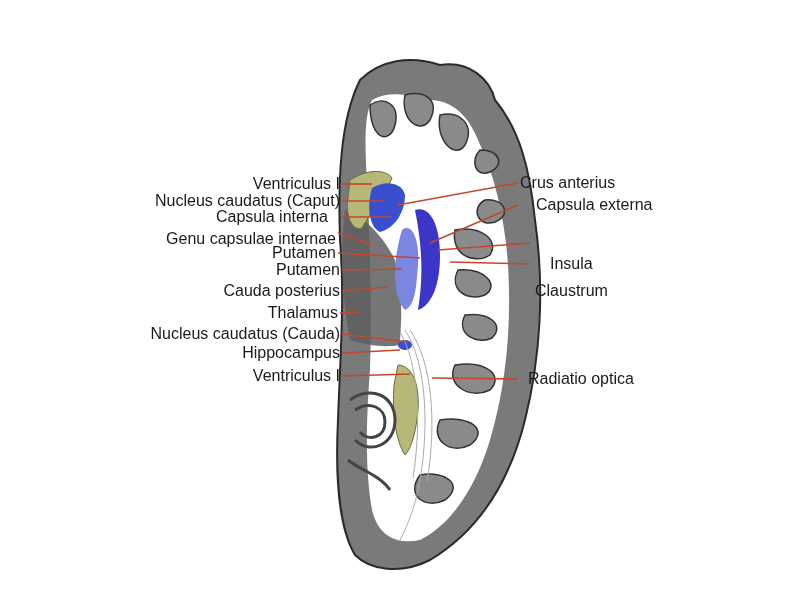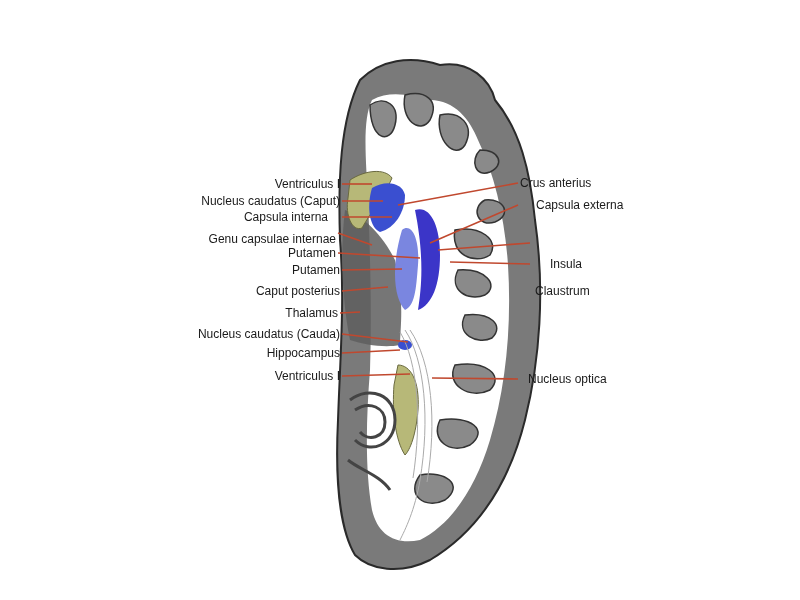--- a/index.html
+++ b/index.html
@@ -1,19 +1,19 @@
 <!DOCTYPE html>
 <html><head>
   <meta charset="utf-8">
   <style>
     html, body { margin: 0; padding: 0; background: #ffffff; }
     body { width: 800px; height: 600px; position: relative; overflow: hidden;
            font-family: "Liberation Sans", sans-serif; }
     #figure { position: absolute; left: 0; top: 0; width: 800px; height: 600px; }
-    .label { position: absolute; font-size: 12px; color: #1a1a1a; white-space: nowrap; line-height: 14px; }
+    .label { position: absolute; font-size: 16px; color: #1a1a1a; white-space: nowrap; line-height: 14px; }
     .label.left { text-align: right; }
     .label.right { text-align: left; }
   </style>
 </head>
 <body>
 
 <svg id="figure" width="800" height="600" viewBox="0 0 800 600">
 
   <path d="M360,80 C380,60 410,55 440,65 C470,60 490,80 495,100 C520,130 530,170 535,220 C545,290 540,360 525,420 C510,480 480,530 430,560 C400,575 370,570 355,555 C340,530 335,480 338,420 C340,360 345,300 340,240 C338,180 340,120 360,80 Z" fill="#7a7a7a" stroke="#2a2a2a" stroke-width="2"></path>
 
@@ -84,23 +84,23 @@
     <line x1="518" y1="379" x2="432" y2="378"></line>
   </g>
 </svg>
 
 <div class="label left" style="right:460px; top:177px;">Ventriculus I</div>
 <div class="label left" style="right:460px; top:194px;">Nucleus caudatus (Caput)</div>
 <div class="label left" style="right:472px; top:210px;">Capsula interna</div>
 <div class="label left" style="right:464px; top:226px;margin-top:6px;">Genu capsulae internae</div>
 <div class="label left" style="right:464px; top:246px;">Putamen</div>
 <div class="label left" style="right:460px; top:263px;">Putamen</div>
-<div class="label left" style="right:460px; top:284px;">Caput posterius</div>
+<div class="label left" style="right:460px; top:284px;">Cauda posterius</div>
 <div class="label left" style="right:462px; top:306px;">Thalamus</div>
 <div class="label left" style="right:460px; top:327px;">Nucleus caudatus (Cauda)</div>
 <div class="label left" style="right:460px; top:346px;">Hippocampus</div>
 <div class="label left" style="right:460px; top:369px;">Ventriculus I</div>
 
 <div class="label right" style="left:520px; top:176px;">Crus anterius</div>
 <div class="label right" style="left:520px; top:198px;margin-left:16px;">Capsula externa</div>
 <div class="label right" style="left:535px; top:236px;margin-top:48px;">Claustrum</div>
 <div class="label right" style="left:550px; top:257px;text-align:right;">Insula</div>
-<div class="label right" style="left:528px; top:372px;">Nucleus optica</div>
+<div class="label right" style="left:528px; top:372px;">Radiatio optica</div>
 
 </body></html>

